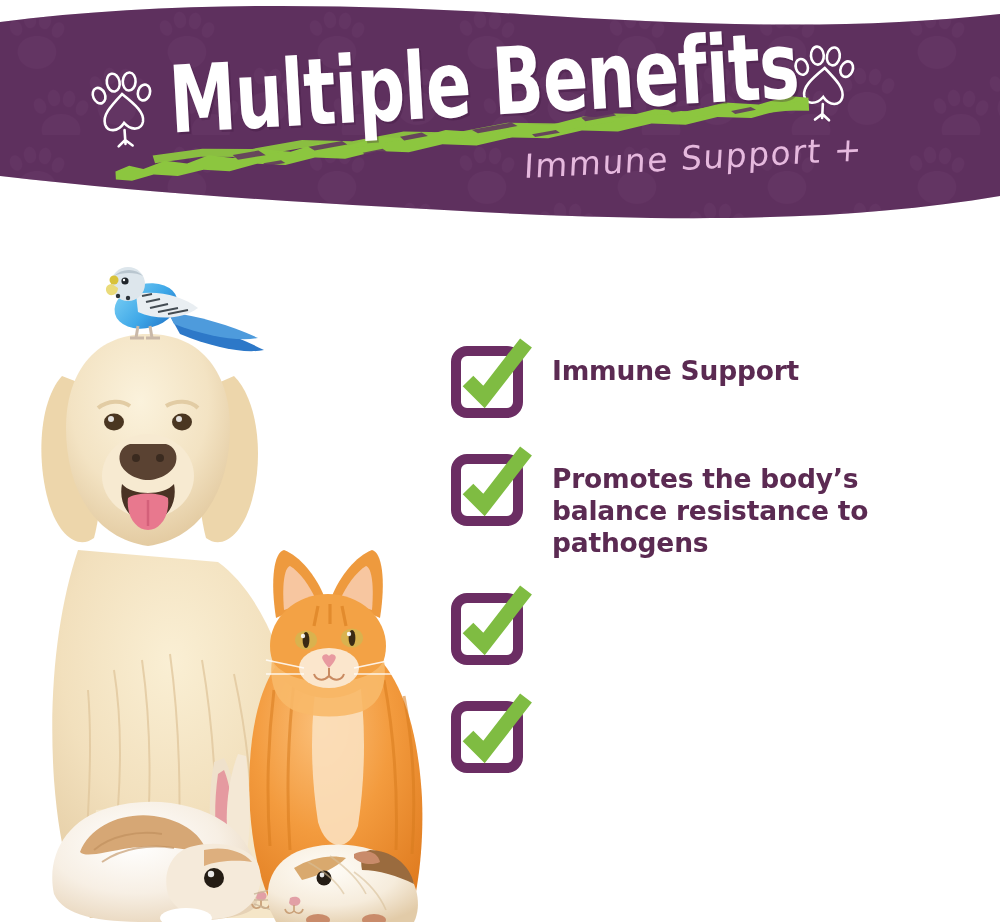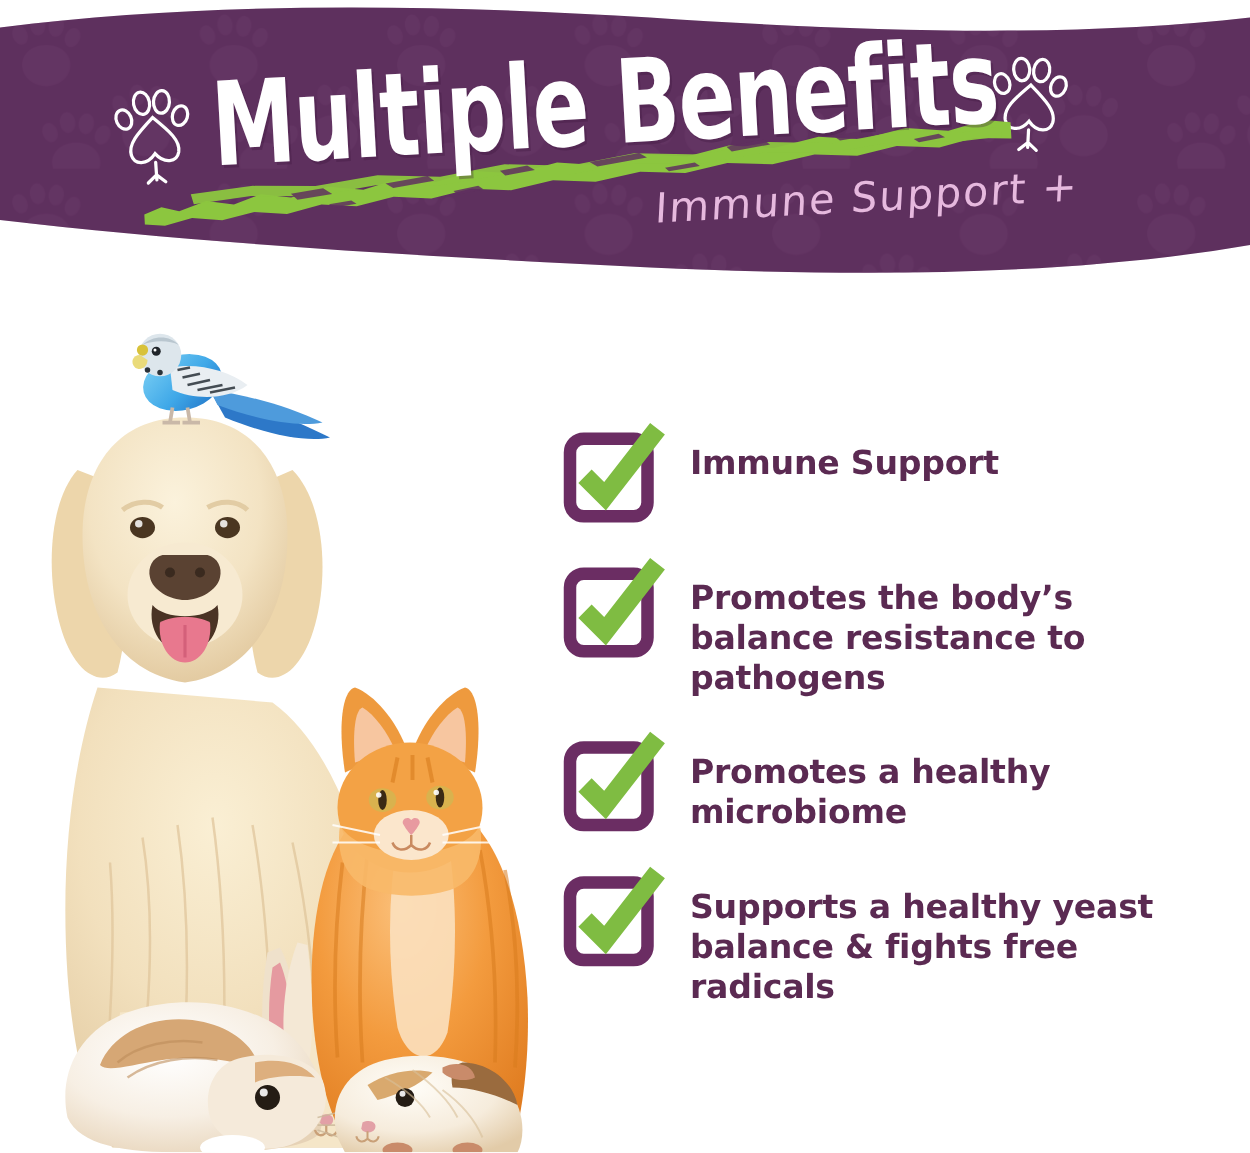--- a/index.html
+++ b/index.html
@@ -533,28 +533,26 @@
         <div class="benefit-text">Promotes the body’s balance resistance to pathogens</div>
       </div>
 
       <div class="benefit-row">
         <div class="check-box">
           <svg viewBox="0 0 78 78">
             <rect x="4" y="10" width="62" height="62" rx="11" ry="11" fill="none" stroke="#6B2D63" stroke-width="10"></rect>
             <path d="M16,40 L32,56 L74,2" fill="none" stroke="#7FBC42" stroke-width="15" stroke-linecap="butt" stroke-linejoin="miter"></path>
           </svg>
         </div>
-        <div class="benefit-text">Promotes a healthy microbiome</div>
       </div>
 
       <div class="benefit-row">
         <div class="check-box">
           <svg viewBox="0 0 78 78">
             <rect x="4" y="10" width="62" height="62" rx="11" ry="11" fill="none" stroke="#6B2D63" stroke-width="10"></rect>
             <path d="M16,40 L32,56 L74,2" fill="none" stroke="#7FBC42" stroke-width="15" stroke-linecap="butt" stroke-linejoin="miter"></path>
           </svg>
         </div>
-        <div class="benefit-text">Supports a healthy yeast balance &amp; fights free radicals</div>
       </div>
 
     </div>
   </div>
 </div>
 
 </body></html>

